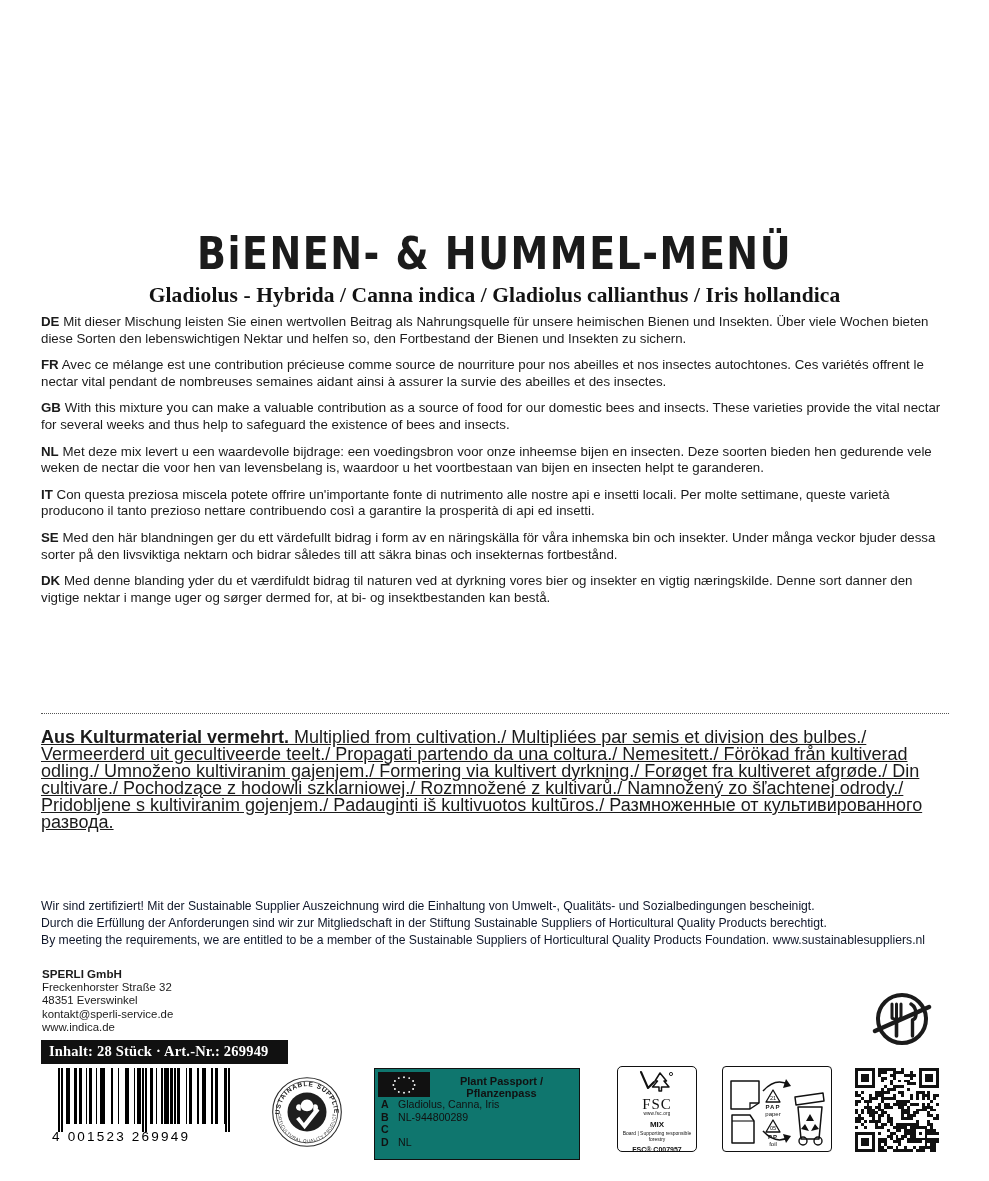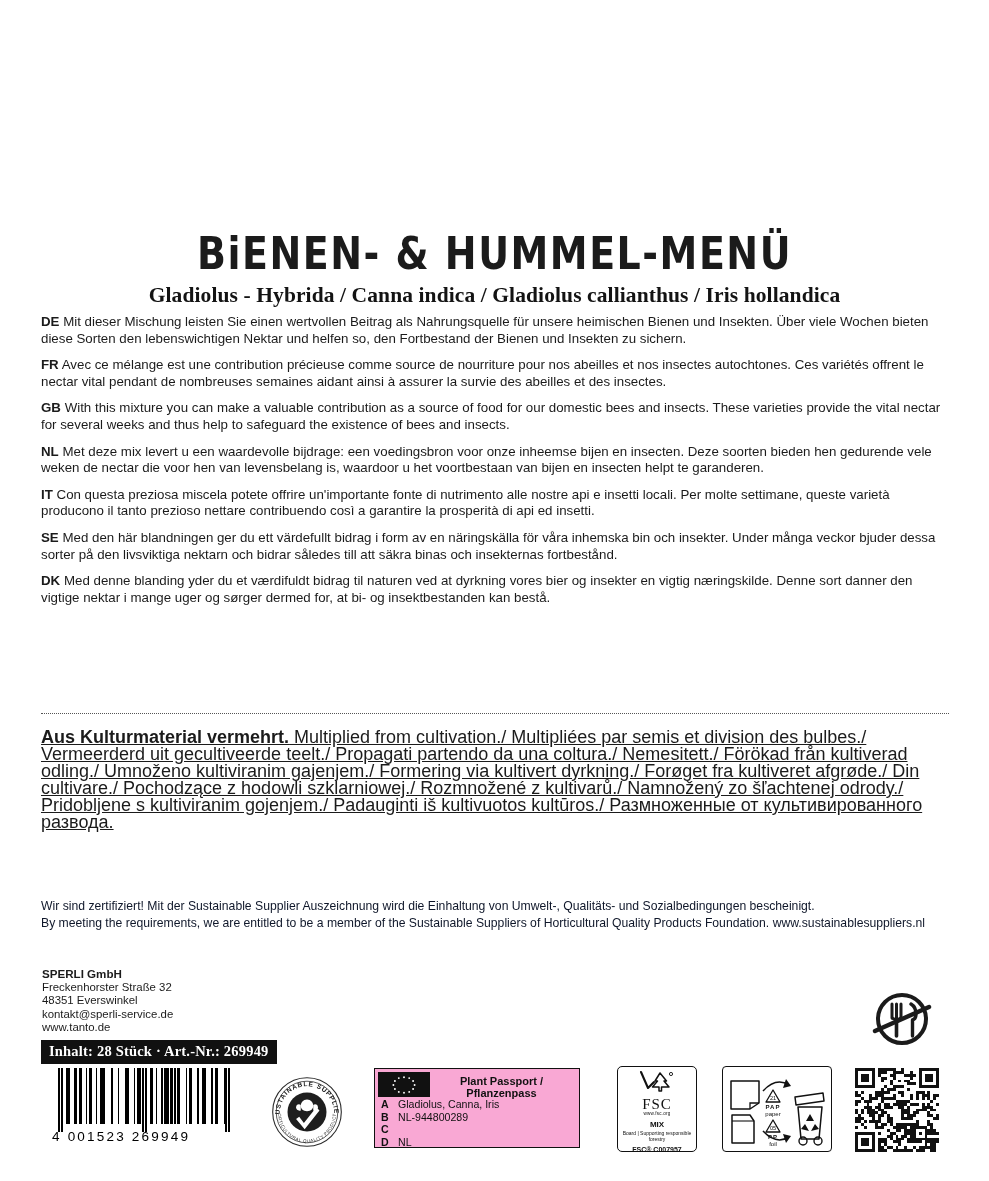--- a/index.html
+++ b/index.html
@@ -76,21 +76,21 @@
     font-size:11.4px;line-height:13.6px;color:#1b1b1b;
   }
   .addr .co{font-weight:700;font-size:11.6px;}
 
   
   .inhalt{
     position:absolute;left:41px;top:1040px;
     background:#111;color:#fff;
     font-family:"Liberation Serif", serif;
     font-weight:700;font-size:14.5px;
-    padding:3px 8px 4px 8px;
+    padding:3px 19px 4px 8px;
     letter-spacing:0.2px;
     white-space:nowrap;
   }
 
   
   .barcode{position:absolute;left:58px;top:1068px;width:208px;height:64px;}
   .barcode .bars{position:absolute;left:0;top:0;height:100%;width:100%;display:flex;align-items:flex-start;}
   .barcode .b{background:#000;height:56px;}
   .barcode .bt{height:64px;}
   .bcnum{
@@ -100,24 +100,24 @@
   }
 
   
   .seal{
     position:absolute;left:268px;top:1073px;width:78px;height:78px;
   }
   .seal svg{display:block;}
 
   
   .pp{
-    position:absolute;left:374px;top:1068px;width:206px;height:80px;
+    position:absolute;left:374px;top:1068px;width:206px;height:92px;
     border:1.4px solid #111;
     box-sizing:border-box;
-    background:#f9a8d4;
+    background:#0f766e;
   }
   .pp-head{display:flex;align-items:stretch;height:25px;border-bottom:0px;}
   .pp-flag{width:52px;height:25px;background:#111;margin:3px 0 0 3px;position:relative;}
   .pp-flag .stars{position:absolute;inset:0;}
   .pp-title{
     flex:1;text-align:center;font-weight:700;font-size:11px;
     padding-top:6px;padding-right:6px;color:#111;
   }
   .pp-rows{margin-top:4px;padding-left:6px;}
   .pp-row{display:flex;font-size:10.6px;line-height:12.6px;color:#111;height:12.6px;}
@@ -167,29 +167,30 @@
     <div class="para"><span class="lc">SE</span> <span>Med den här blandningen ger du ett värdefullt bidrag i form av en näringskälla för våra inhemska bin och insekter. Under många veckor bjuder dessa sorter på den livsviktiga nektarn och bidrar således till att säkra binas och insekternas fortbestånd.</span></div>
     <div class="para"><span class="lc">DK</span> <span>Med denne blanding yder du et værdifuldt bidrag til naturen ved at dyrkning vores bier og insekter en vigtig næringskilde. Denne sort danner den vigtige nektar i mange uger og sørger dermed for, at bi- og insektbestanden kan bestå.</span></div>
   </div>
 
   <div class="dotted" style="top:713px;"></div>
 
   <div class="culture"><b>Aus Kulturmaterial vermehrt.</b><span> Multiplied from cultivation./ Multipliées par semis et division des bulbes./ Vermeerderd uit gecultiveerde teelt./ Propagati partendo da una coltura./ Nemesitett./ Förökad från kultiverad odling./ Umnoženo kultiviranim gajenjem./ Formering via kultivert dyrkning./ Forøget fra kultiveret afgrøde./ Din cultivare./ Pochodzące z hodowli szklarniowej./ Rozmnožené z kultivarů./ Namnožený zo šľachtenej odrody./ Pridobljene s kultiviranim gojenjem./ Padauginti iš kultivuotos kultūros./ Размноженные от культивированного развода.</span></div>
 
   <div class="sust">
     <div>Wir sind zertifiziert! Mit der Sustainable Supplier Auszeichnung wird die Einhaltung von Umwelt-, Qualitäts- und Sozialbedingungen bescheinigt.</div>
+    <div>Durch die Erfüllung der Anforderungen sind wir zur Mitgliedschaft in der Stiftung Sustainable Suppliers of Horticultural Quality Products berechtigt.</div>
     <div>By meeting the requirements, we are entitled to be a member of the Sustainable Suppliers of Horticultural Quality Products Foundation. www.sustainablesuppliers.nl</div>
   </div>
 
   <div class="addr">
     <div class="co">SPERLI GmbH</div>
     <div>Freckenhorster Straße 32</div>
     <div>48351 Everswinkel</div>
     <div>kontakt@sperli-service.de</div>
-    <div>www.tanto.de</div>
+    <div>www.indica.de</div>
   </div>
 
   <div class="inhalt">Inhalt: 28 Stück · Art.-Nr.: 269949</div>
 
   <div class="barcode">
     <div class="bars" id="barcode-bars">
         <div class="b bt" style="width:1.60px"></div>
         <div style="width:1.60px;height:1px"></div>
         <div class="b bt" style="width:1.60px"></div>
         <div style="width:2.90px;height:1px"></div>

